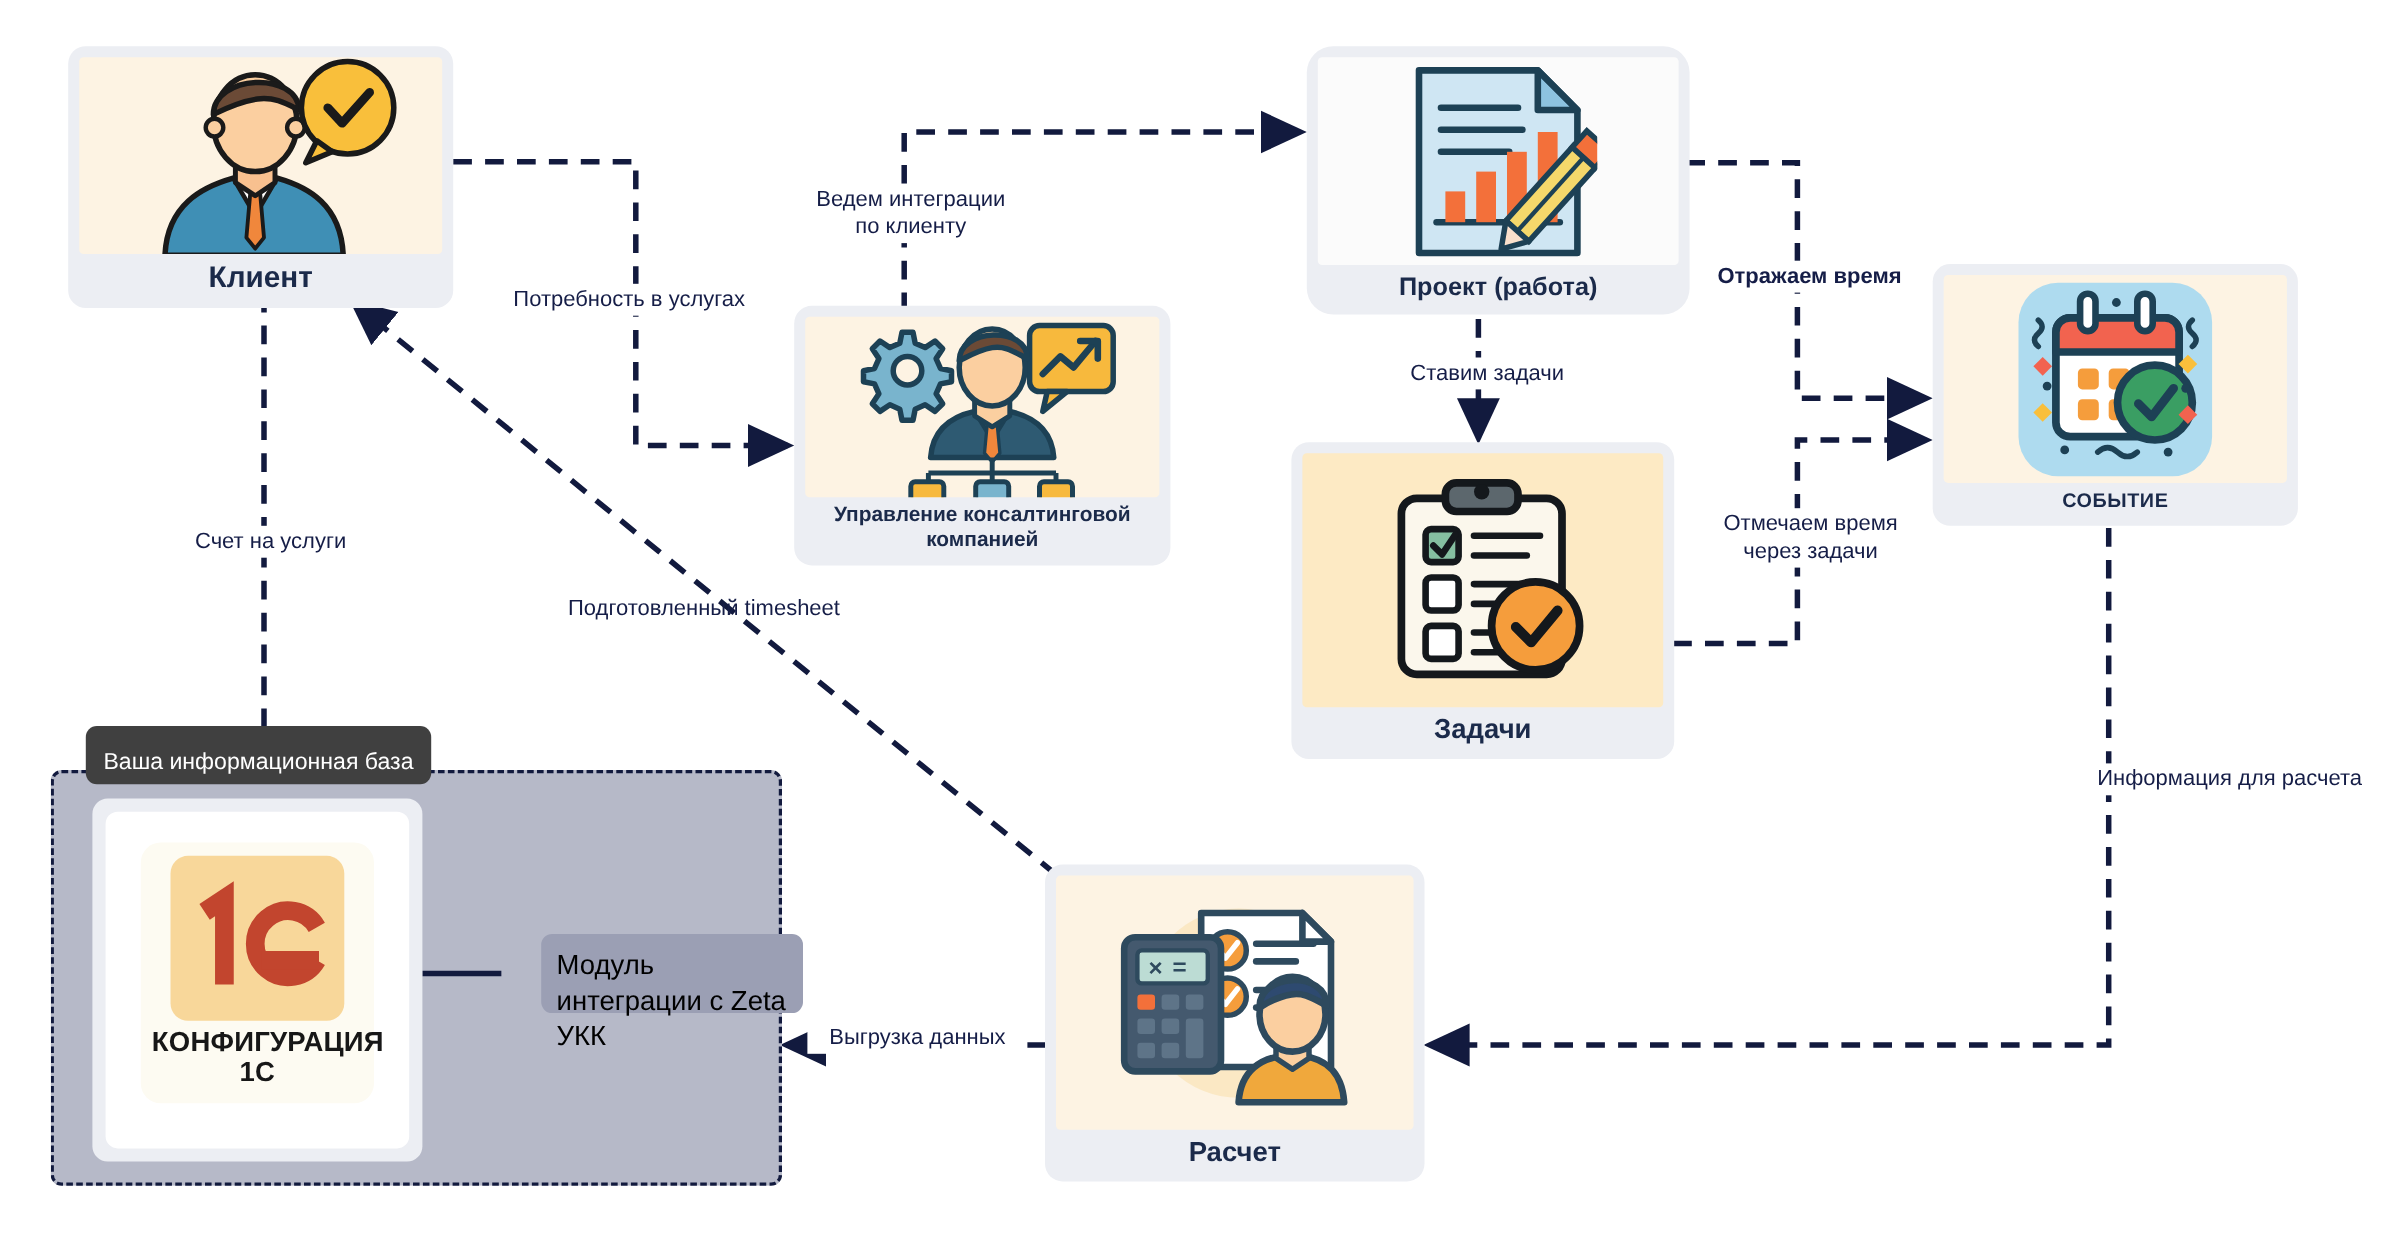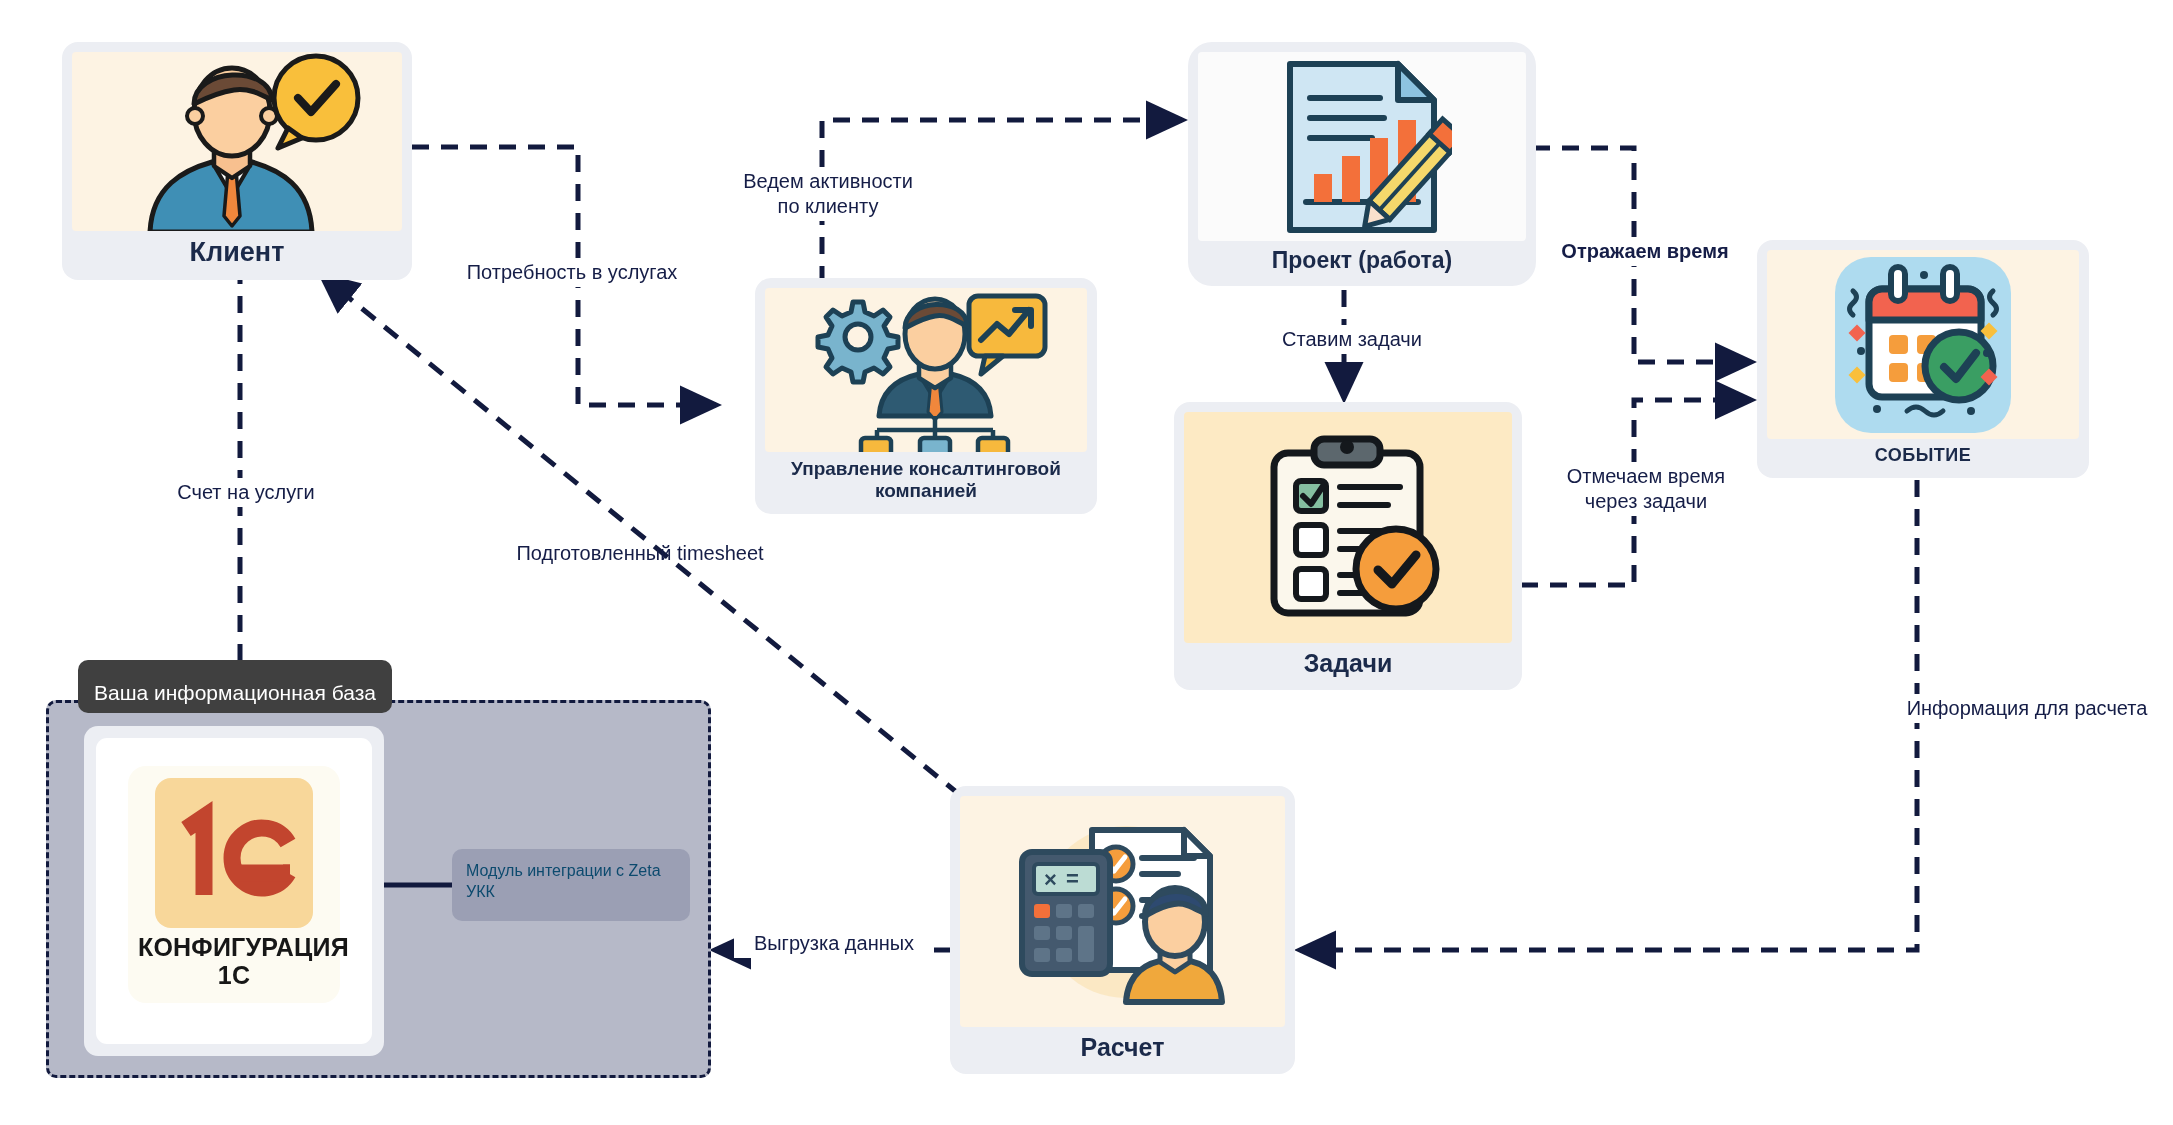--- a/index.html
+++ b/index.html
@@ -132,25 +132,26 @@
     font-size: 25px;
     font-weight: bold;
     color: #171717;
     line-height: 1.1;
     letter-spacing: 0.2px;
   }
   #integration-chip {
     position: absolute;
     background: #9b9fb4;
     border-radius: 10px;
-    color: #0c4a6e;
-    font-size: 16px;
+    color: #000000;
+    font-size: 25px;
     line-height: 1.3;
     padding: 12px 14px;
     box-sizing: border-box;
+    margin-left: 40px;
   }
 </style>
 </head>
 <body>
 
 <div id="stage">
 
   <svg id="wires" viewBox="0 0 2173 1125" width="2173" height="1125">
     <defs>
       <marker id="ah" markerWidth="9" markerHeight="9" refX="7.2" refY="4.5" orient="auto">
@@ -197,21 +198,21 @@
         <path d="M92,58 C92,22 168,18 170,54 C158,48 148,42 132,44 C118,46 104,52 92,58 Z" fill="#6b4a36" stroke="#1a1a1a" stroke-width="5" stroke-linejoin="round"></path>
 
         <circle cx="214" cy="52" r="42" fill="#f9bf3b" stroke="#1a1a1a" stroke-width="5"></circle>
         <path d="M186,82 L176,102 L200,92 Z" fill="#f9bf3b" stroke="#1a1a1a" stroke-width="5" stroke-linejoin="round"></path>
         <path d="M196,52 L209,66 L234,38" fill="none" stroke="#1a1a1a" stroke-width="8" stroke-linecap="round" stroke-linejoin="round"></path>
       </svg>
     </div>
     <div class="caption cap-dark" style="font-size:27px;">Клиент</div>
   </div>
 
-  <div class="node" id="n-management" style="left:722px; top:278px; width:342px; height:236px;margin-left:33px;">
+  <div class="node" id="n-management" style="left:722px; top:278px; width:342px; height:236px;">
     <div class="art cream">
       <svg width="250" height="180" viewBox="0 0 250 180">
 
         <g stroke="#1d4155" stroke-width="5" stroke-linejoin="round">
           <path d="M52,22 l10,0 2,10 9,4 9,-6 7,7 -6,9 4,9 10,2 0,10 -10,2 -4,9 6,9 -7,7 -9,-6 -9,4 -2,10 -10,0 -2,-10 -9,-4 -9,6 -7,-7 6,-9 -4,-9 -10,-2 0,-10 10,-2 4,-9 -6,-9 7,-7 9,6 9,-4 z" fill="#79b4cd"></path>
           <circle cx="57" cy="57" r="13" fill="#fdf3e3"></circle>
         </g>
 
         <rect x="168" y="16" width="76" height="60" rx="9" fill="#f7b93d" stroke="#1d4155" stroke-width="5"></rect>
         <path d="M184,76 L180,94 L202,76 Z" fill="#f7b93d" stroke="#1d4155" stroke-width="5" stroke-linejoin="round"></path>
@@ -395,21 +396,21 @@
 
   <svg style="position:absolute; left:384px; top:880px; width:72px; height:10px;">
     <path d="M0,5 L72,5" stroke="#121a3e" stroke-width="5"></path>
   </svg>
 
   <div id="integration-chip" style="left:452px; top:849px; width:238px; height:72px;">Модуль интеграции
 с Zeta УКК</div>
 
   <div class="elabel" style="left:455px; top:258px; width:222px;">Потребность в услугах</div>
 
-  <div class="elabel" style="left:703px; top:167px; width:238px;">Ведем активности
+  <div class="elabel" style="left:703px; top:167px; width:238px;">Ведем интеграции
 по клиенту</div>
 
   <div class="elabel" style="left:1262px; top:325px; width:168px;">Ставим задачи</div>
 
   <div class="elabel" style="left:1539px; top:237px; width:200px;font-weight:bold;">Отражаем время</div>
 
   <div class="elabel" style="left:1540px; top:462px; width:200px;">Отмечаем время
 через задачи</div>
 
   <div class="elabel" style="left:1881px; top:694px; width:280px;">Информация для расчета</div>

